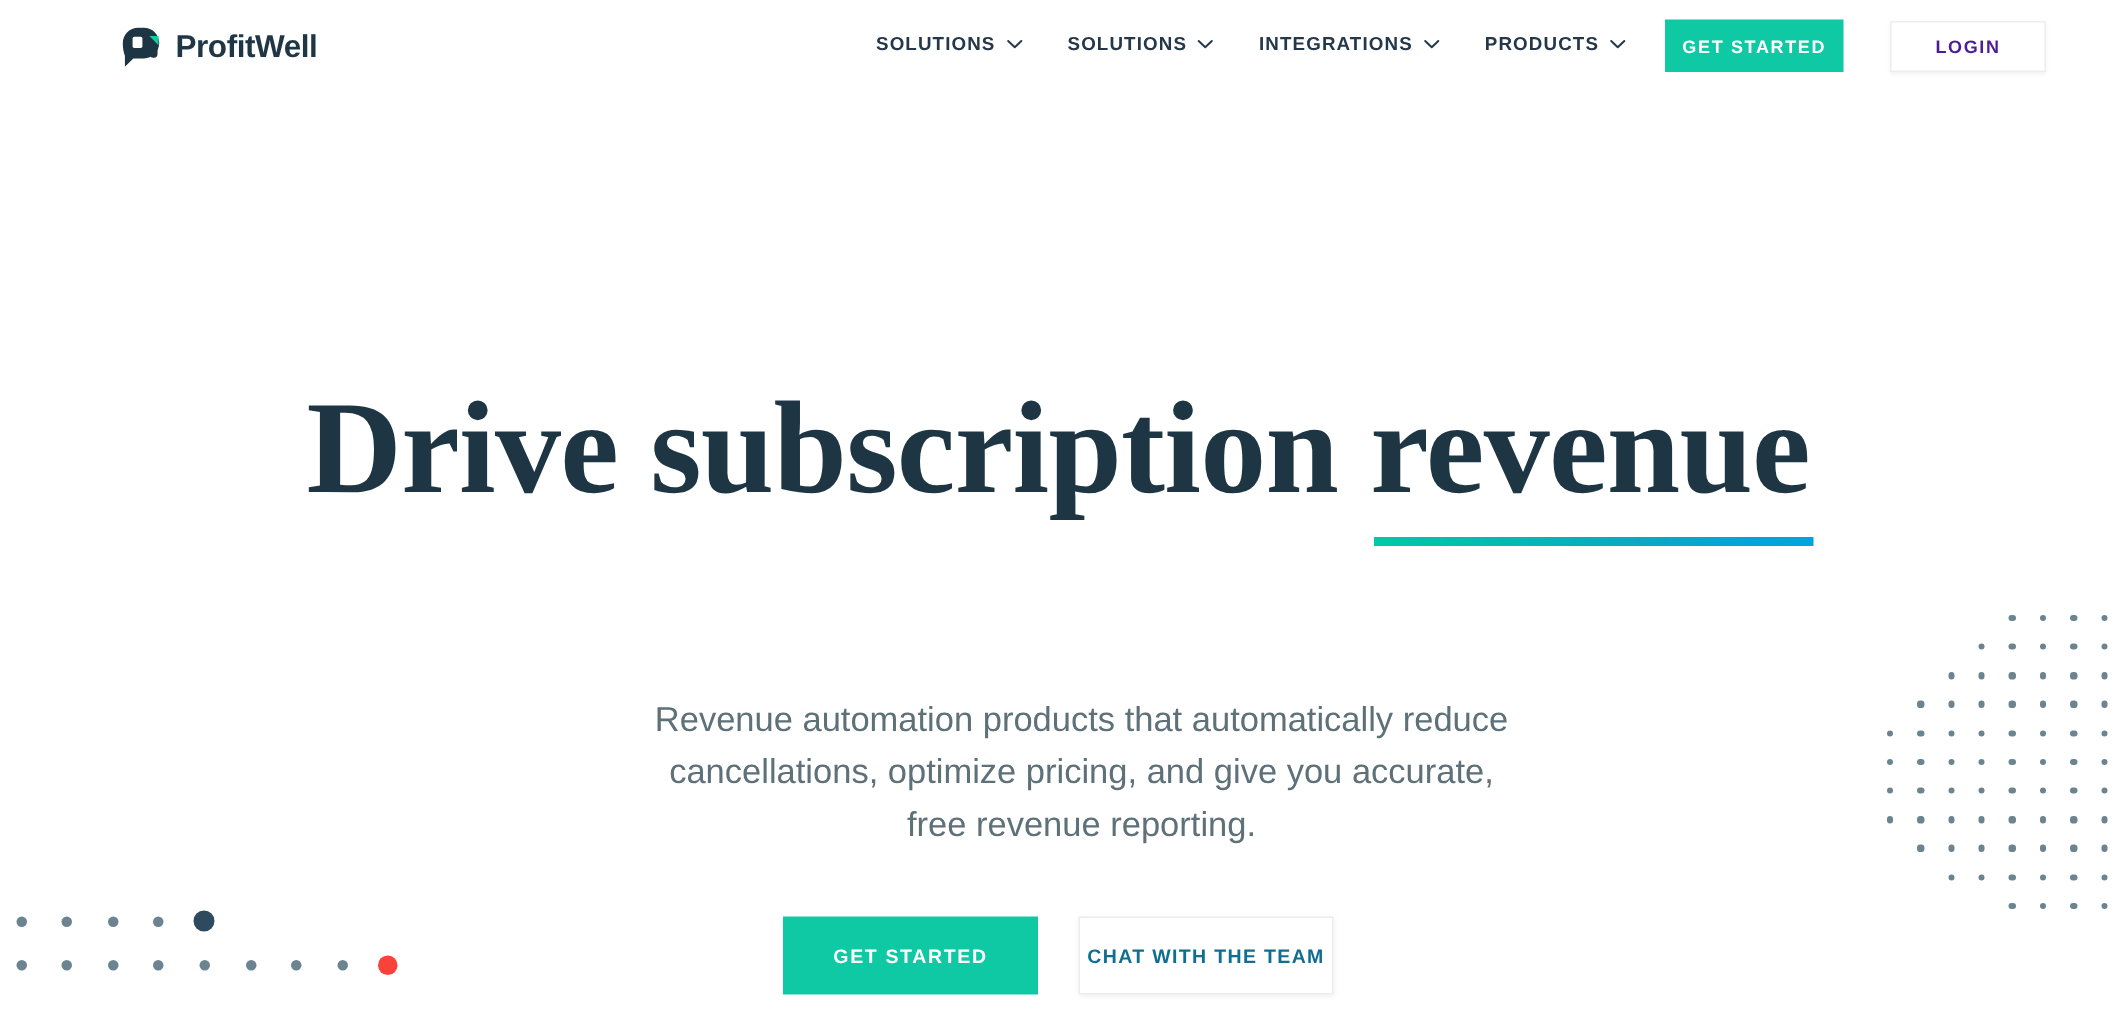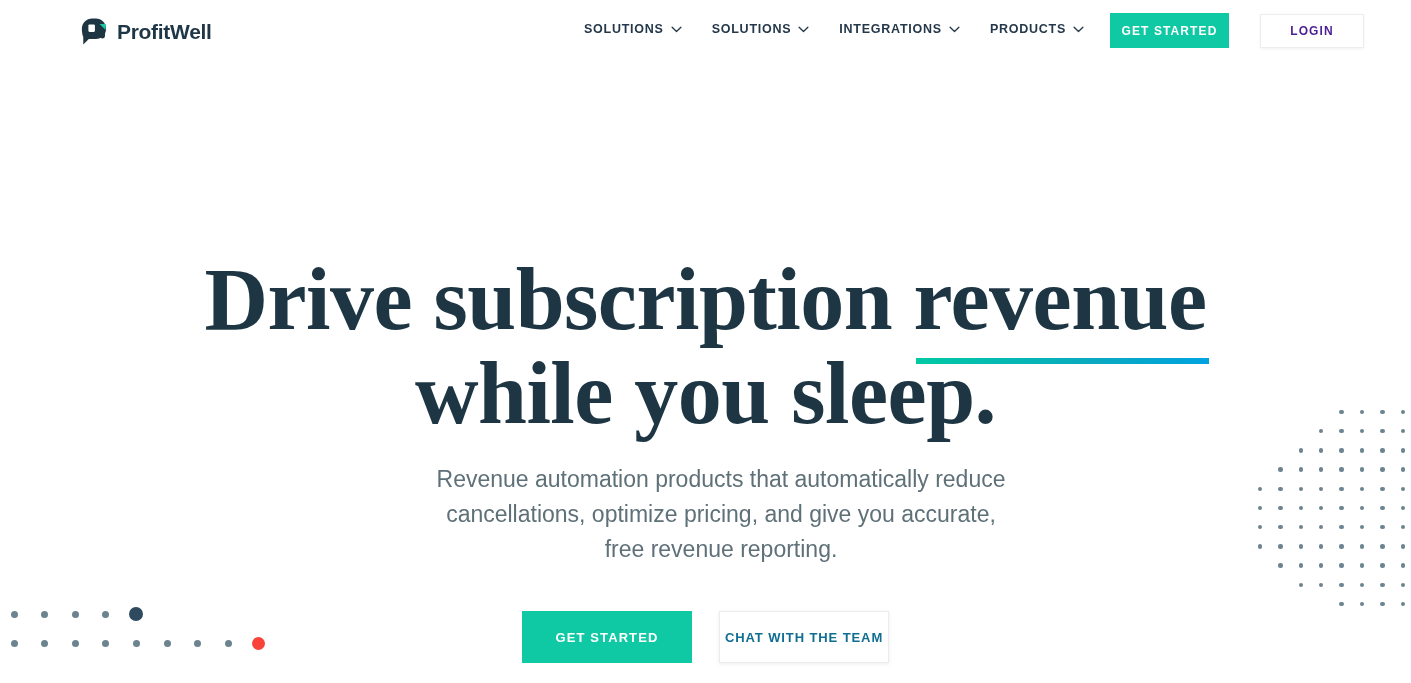--- a/index.html
+++ b/index.html
@@ -165,21 +165,20 @@
     </nav>
 
     <button class="btn-get-started-nav">GET STARTED</button>
     <button class="btn-login">LOGIN</button>
   </header>
 
   <section class="hero">
 
     <h1 class="headline">
       <span><span>Drive subscription </span><span class="hl-underlined">revenue</span></span><br>
-      <span>while you sleep.</span>
     </h1>
 
     <p class="subhead">
       <span>Revenue automation products that automatically reduce</span>
       <span>cancellations, optimize pricing, and give you accurate,</span>
       <span>free revenue reporting.</span>
     </p>
 
     <div class="cta-row">
       <button class="btn-cta-primary">GET STARTED</button>

